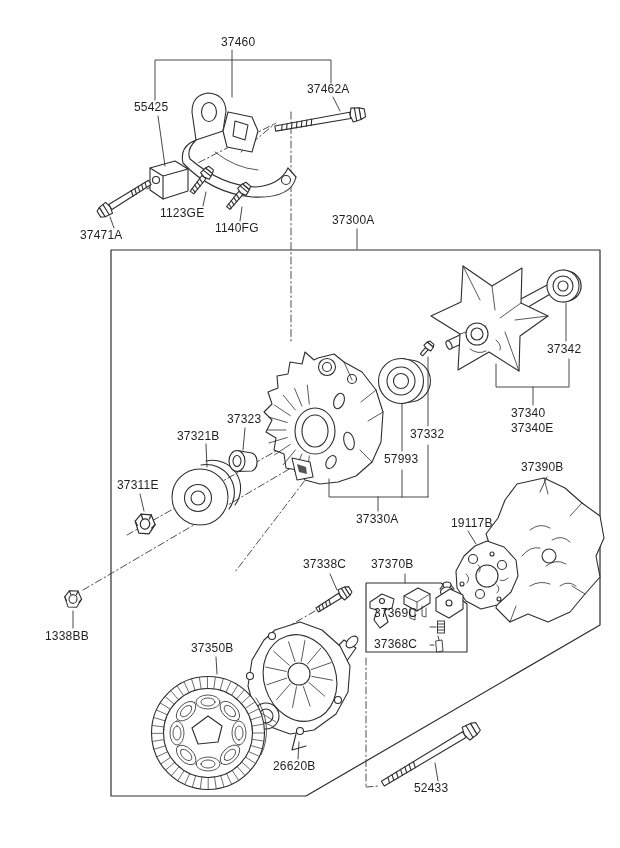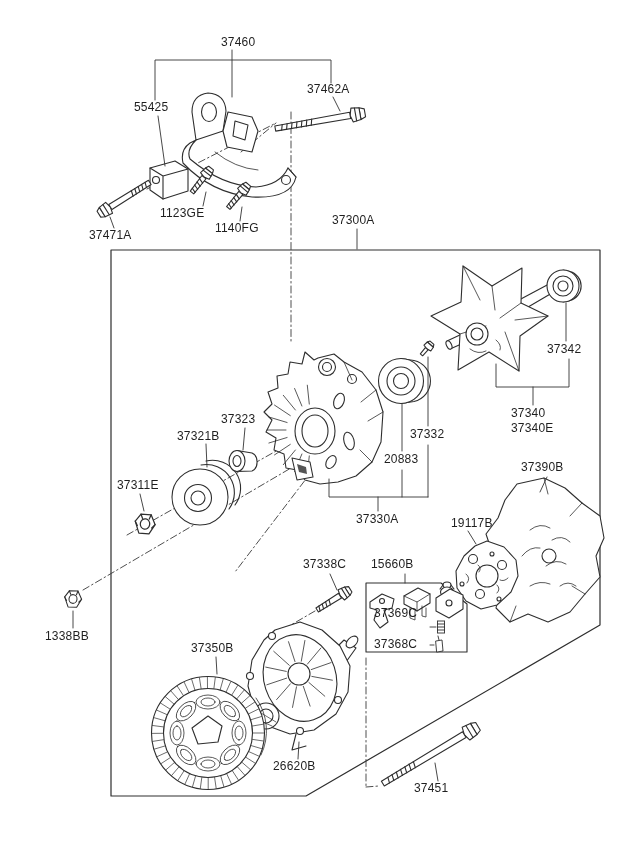--- a/index.html
+++ b/index.html
@@ -380,35 +380,35 @@
       <line x1="438" y1="781" x2="435" y2="763"></line>
     </g>
   </g>
 </svg>
 
 <div class="lbl" style="left:221px;top:35px">37460</div>
 <div class="lbl" style="left:134px;top:100px">55425</div>
 <div class="lbl" style="left:307px;top:82px">37462A</div>
 <div class="lbl" style="left:160px;top:206px">1123GE</div>
 <div class="lbl" style="left:215px;top:221px">1140FG</div>
-<div class="lbl" style="left:89px;top:228px">37471A</div>
+<div class="lbl" style="left:80px;top:228px">37471A</div>
 <div class="lbl" style="left:332px;top:213px">37300A</div>
 <div class="lbl" style="left:547px;top:342px">37342</div>
 <div class="lbl" style="left:511px;top:406px">37340
 37340E</div>
 <div class="lbl" style="left:410px;top:427px">37332</div>
-<div class="lbl" style="left:384px;top:452px">20883</div>
+<div class="lbl" style="left:384px;top:452px">57993</div>
 <div class="lbl" style="left:356px;top:512px">37330A</div>
-<div class="lbl" style="left:221px;top:412px">37323</div>
+<div class="lbl" style="left:227px;top:412px">37323</div>
 <div class="lbl" style="left:177px;top:429px">37321B</div>
 <div class="lbl" style="left:117px;top:478px">37311E</div>
 <div class="lbl" style="left:45px;top:629px">1338BB</div>
 <div class="lbl" style="left:521px;top:460px">37390B</div>
 <div class="lbl" style="left:451px;top:516px">19117B</div>
 <div class="lbl" style="left:303px;top:557px">37338C</div>
-<div class="lbl" style="left:371px;top:557px">15660B</div>
+<div class="lbl" style="left:371px;top:557px">37370B</div>
 <div class="lbl" style="left:374px;top:606px">37369C</div>
 <div class="lbl" style="left:374px;top:637px">37368C</div>
 <div class="lbl" style="left:191px;top:641px">37350B</div>
 <div class="lbl" style="left:273px;top:759px">26620B</div>
-<div class="lbl" style="left:414px;top:781px">37451</div>
+<div class="lbl" style="left:414px;top:781px">52433</div>
 
 </div>
 
 </body></html>

